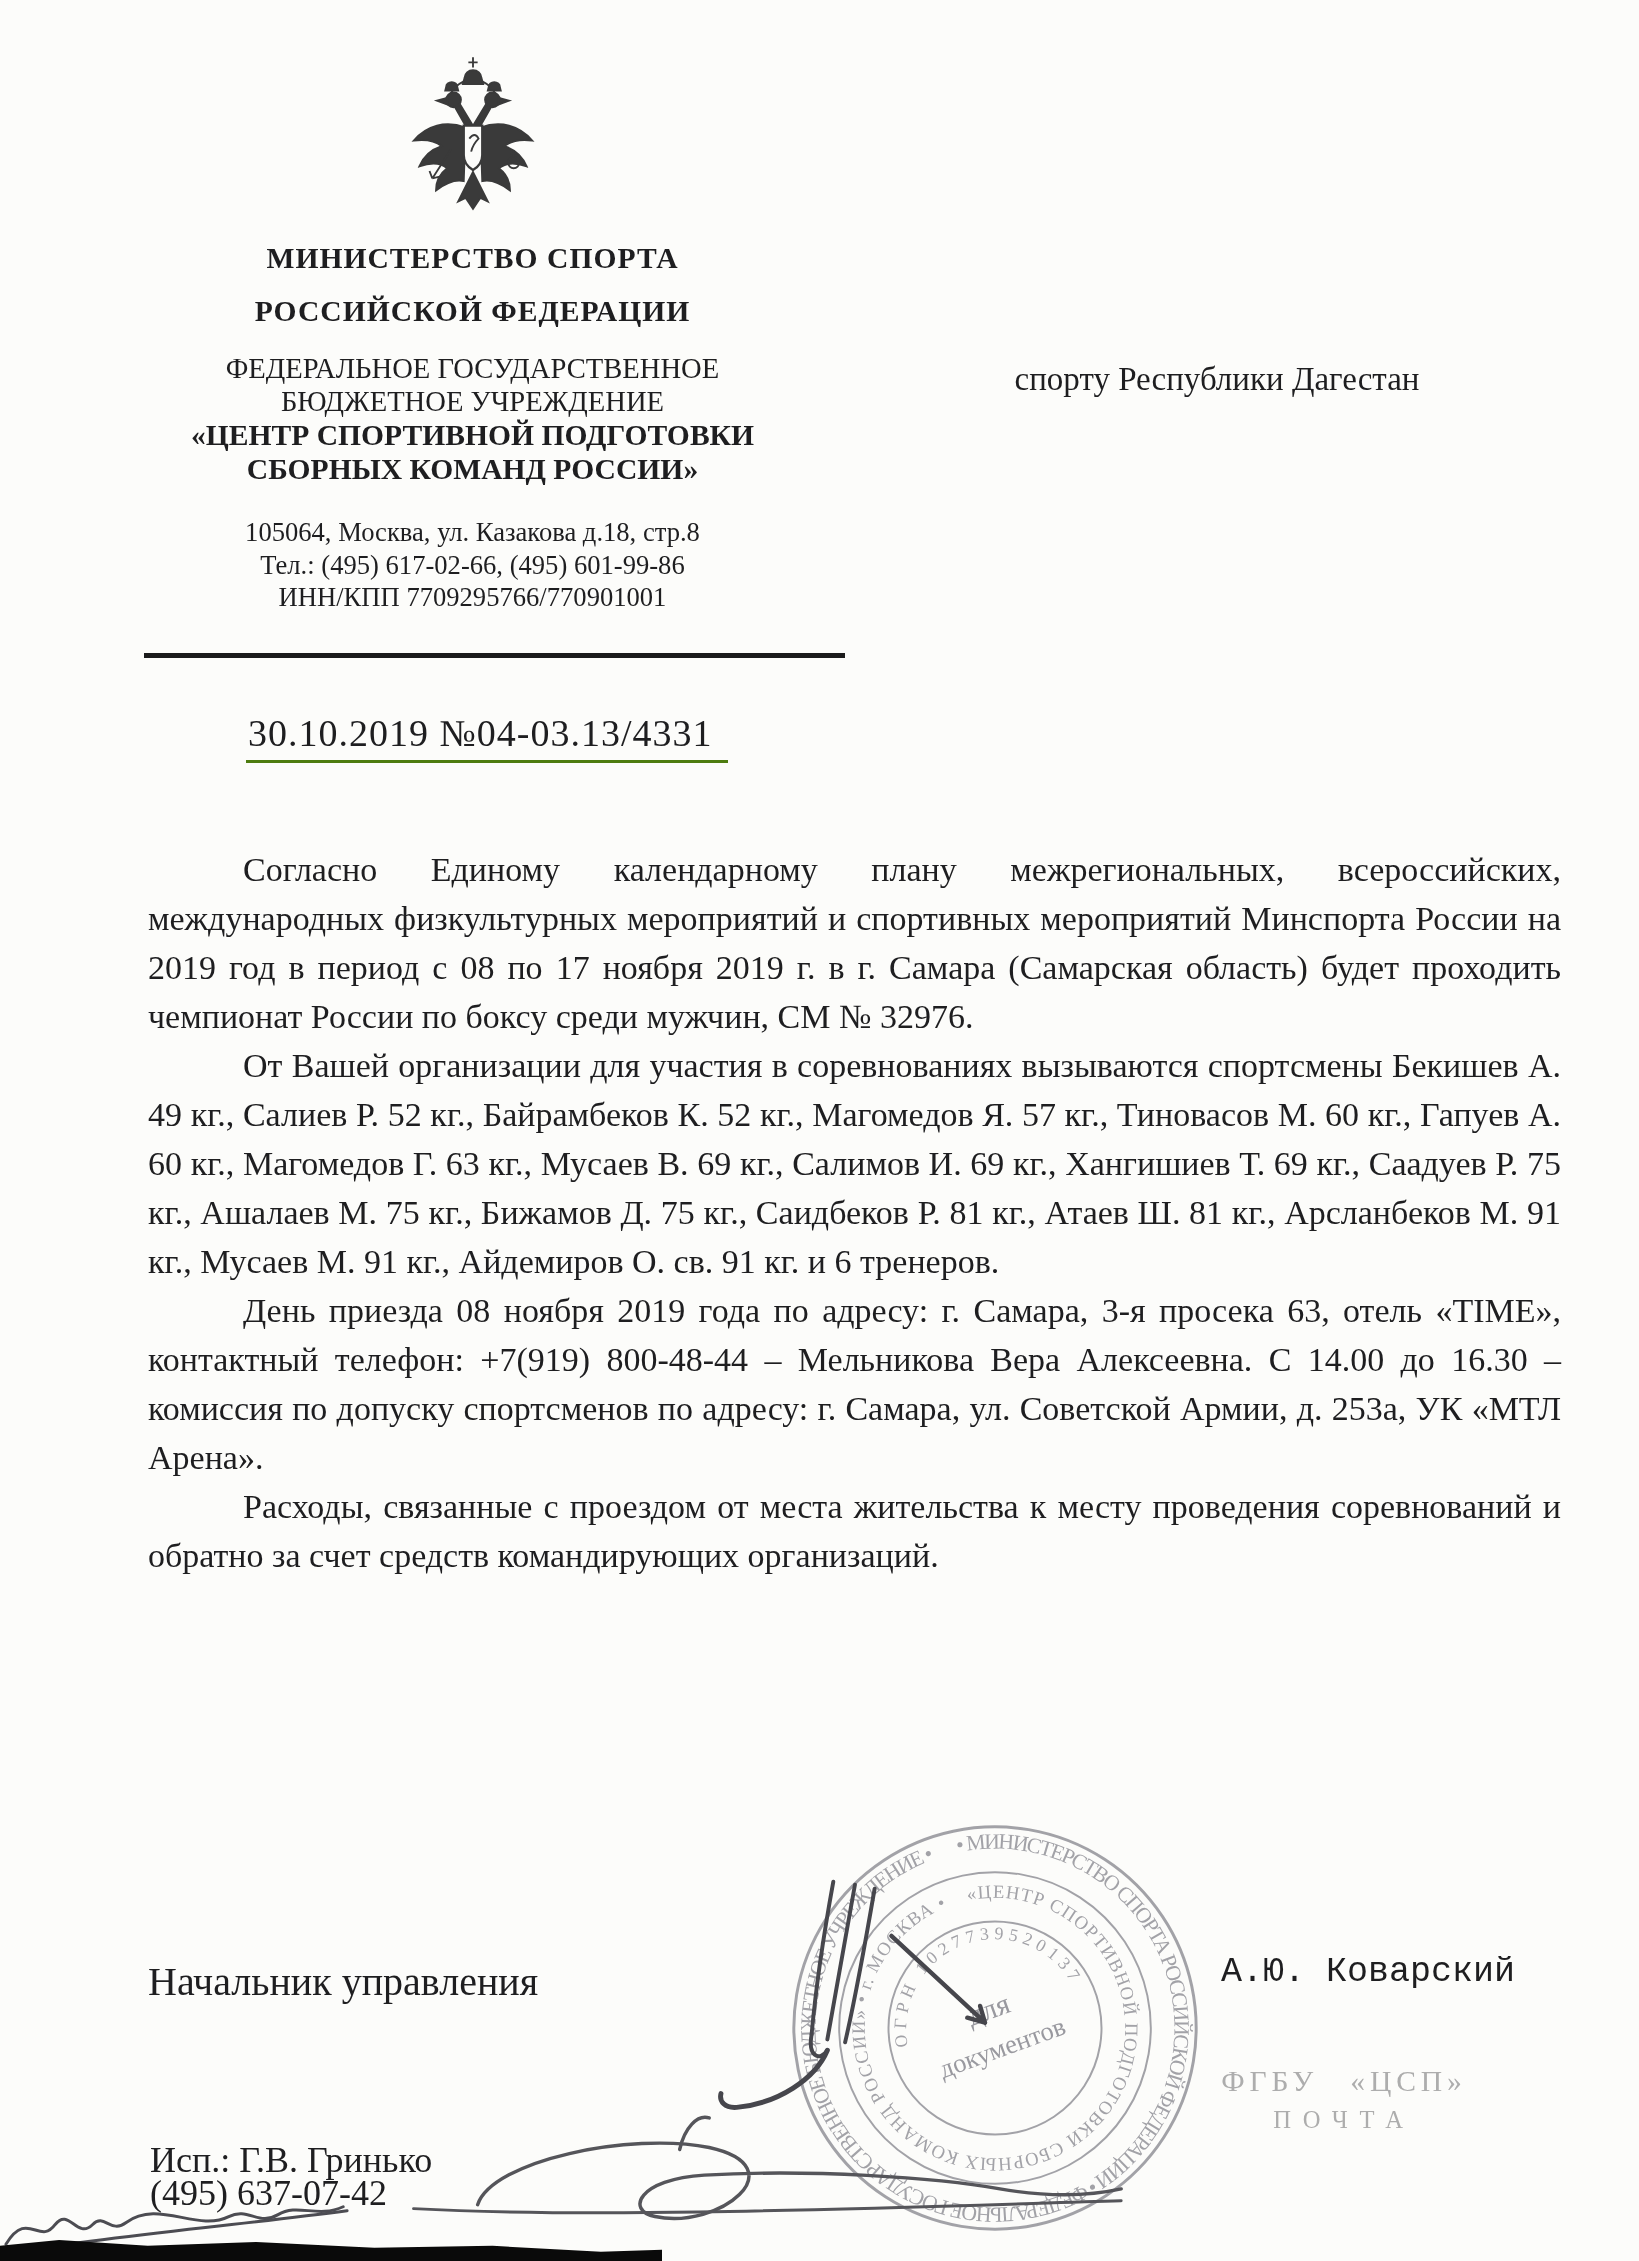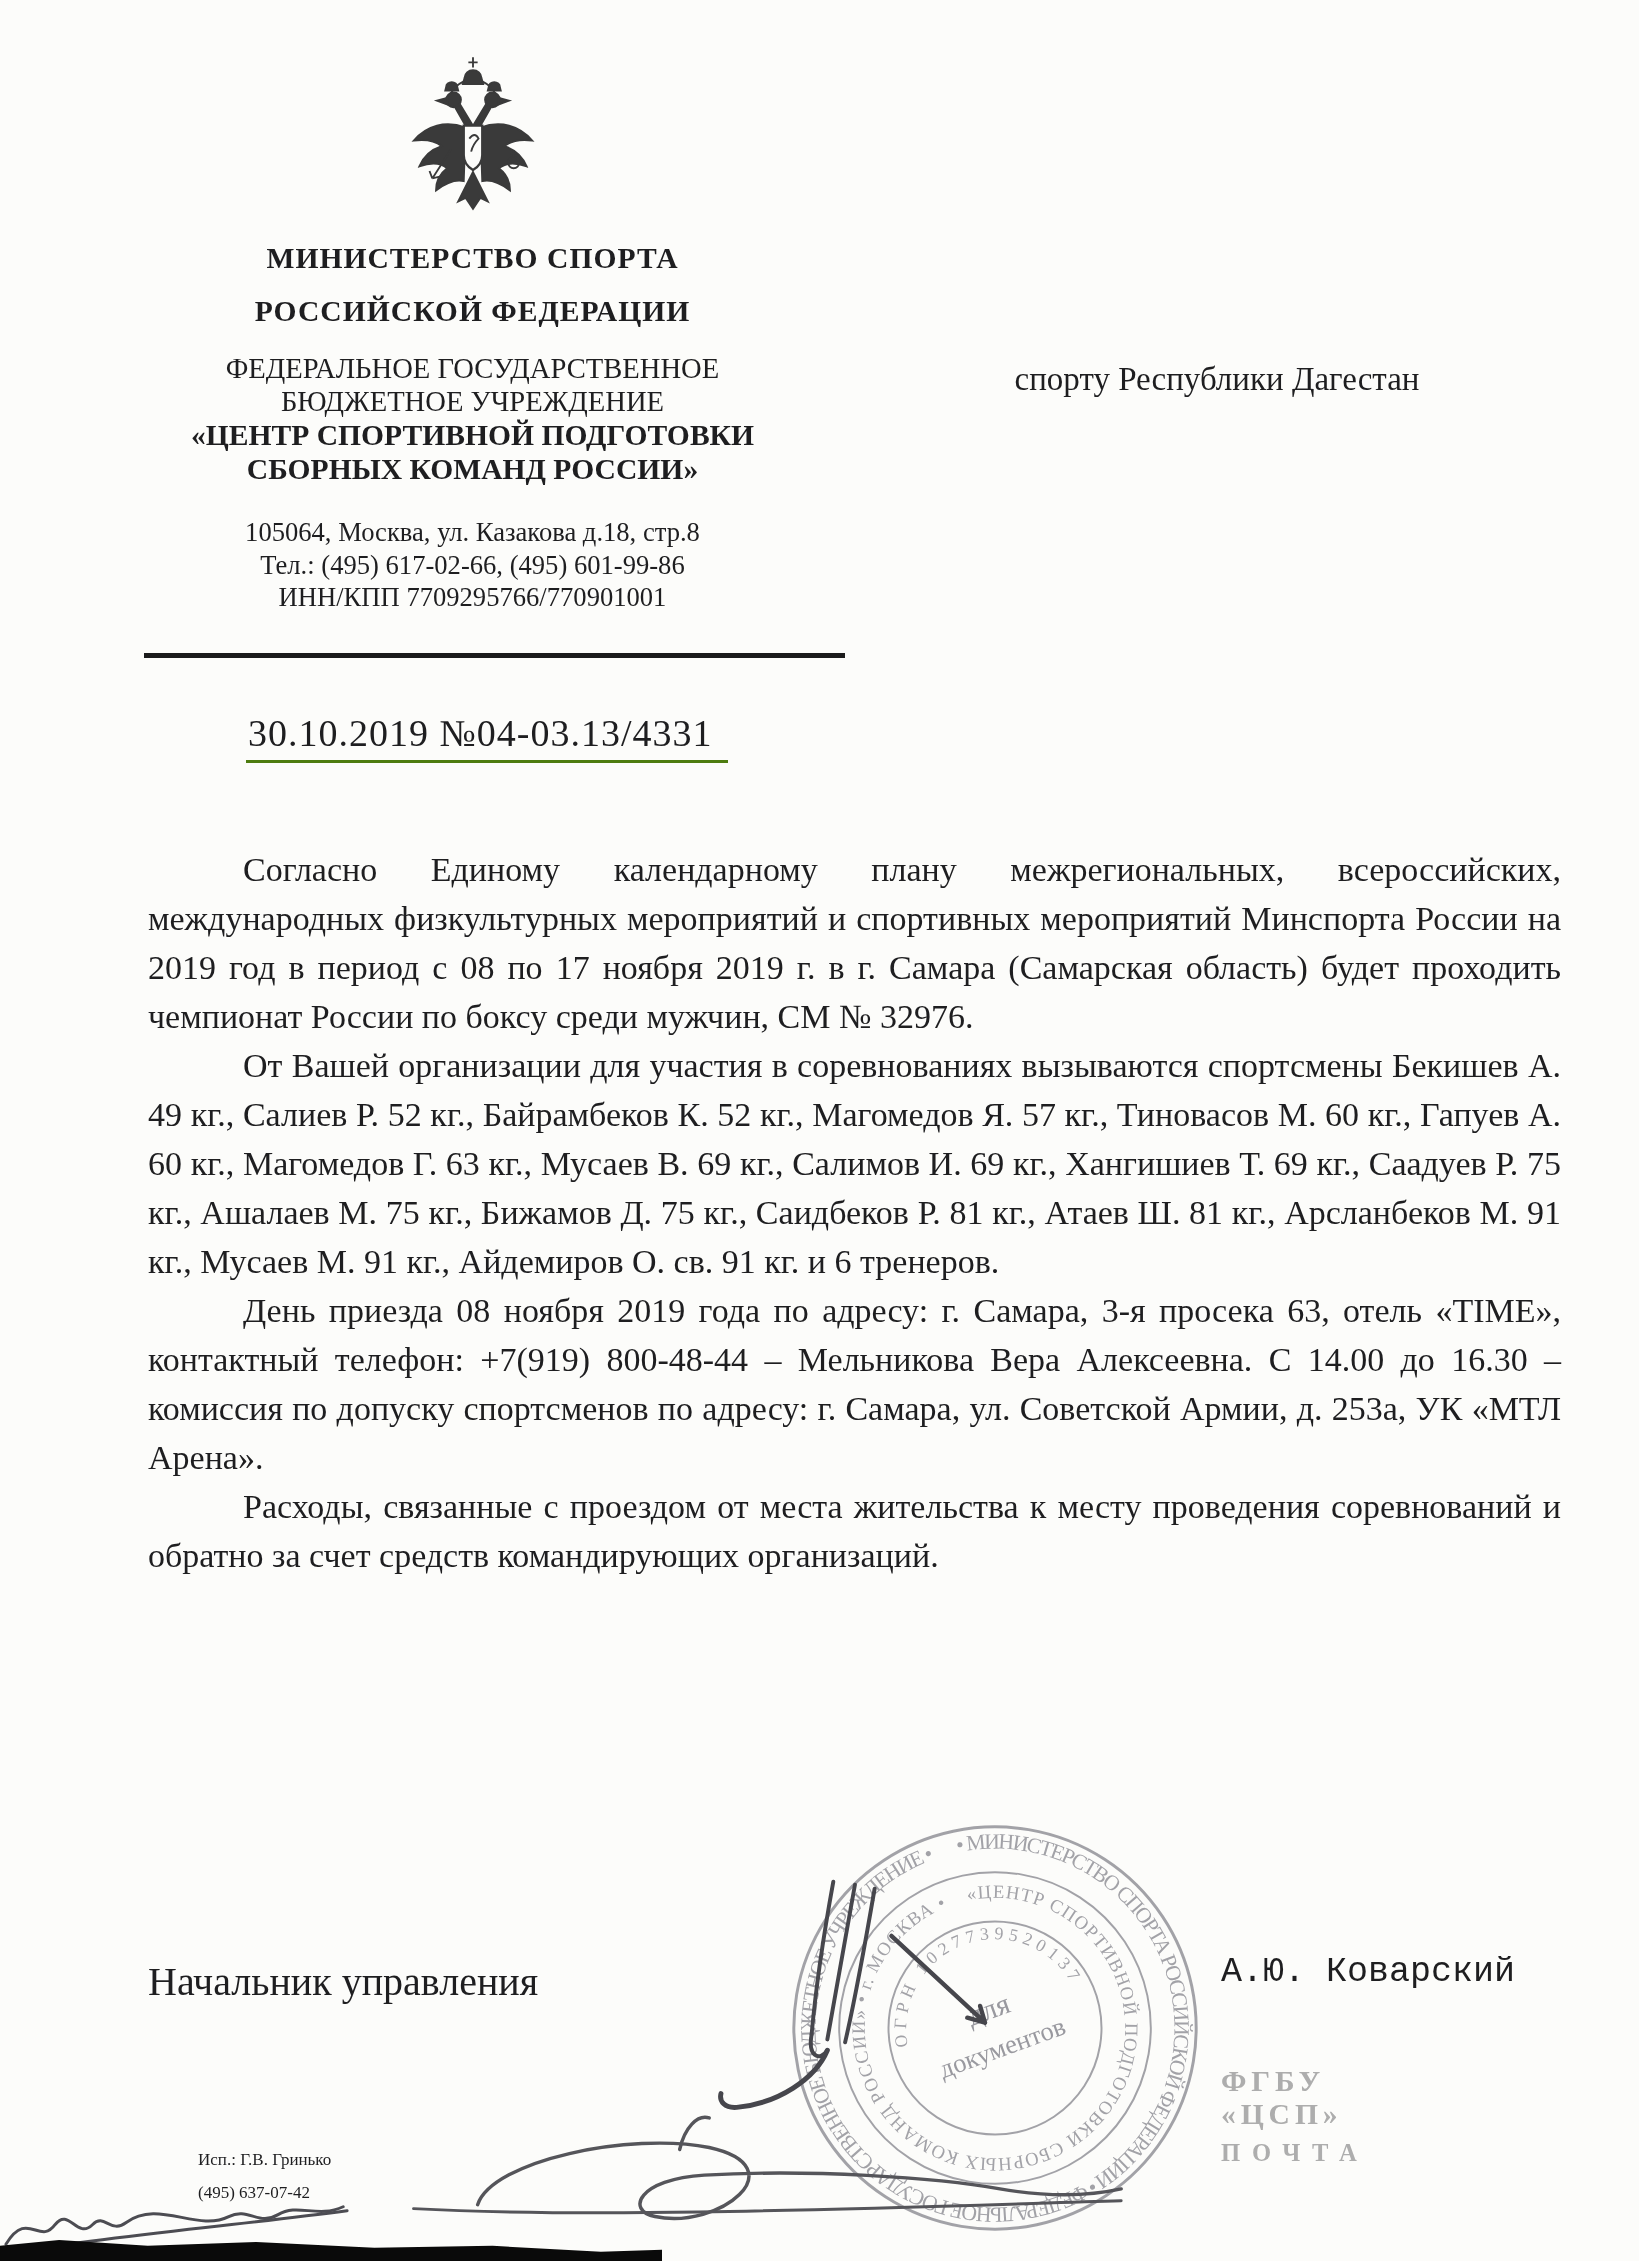--- a/index.html
+++ b/index.html
@@ -27,27 +27,27 @@
   }
   
   .body-text { position:absolute; left:148px; top:845px; width:1413px; font-size:34px; line-height:49px; text-align:justify; }
   .body-text p { text-indent:95px; margin:0; }
   
   .sig-title { position:absolute; left:148px; top:1958px; font-size:40px; }
   .sig-name  { position:absolute; left:1221px; top:1952px; font-size:35px;font-family:Liberation Mono, monospace; }
   
   .round-stamp { position:absolute; left:783px; top:1815px; width:424px; height:426px; opacity:.82; }
   .mail-stamp {
-    position:absolute; left:1221px; top:2065px; width:246px; 
-    color:#a5a5a5; font-weight:bold; opacity:.9;
+    position:absolute; left:1221px; top:2065px; width:246px; text-align:center;
+    color:#a5a5a5; font-weight:normal; opacity:.9;
   }
   .mail-stamp .l1 { font-size:29.6px; letter-spacing:4.9px; word-spacing:19.7px; }
   .mail-stamp .l2 { font-size:24.6px; letter-spacing:11.8px; margin-top:7.9px; }
   
-  .footer { position:absolute; left:150px; top:2144px; font-size:17px; line-height:32.5px;margin-left:48px; }
+  .footer { position:absolute; left:150px; top:2144px; font-size:36px; line-height:32.5px; }
   
   .sig1 { position:absolute; left:717px; top:1867px; width:335px; height:266px; }
   .sig2 { position:absolute; left:384px; top:2106px; width:749px; height:156px; }
   .sig3 { position:absolute; left:0;   top:2185px; width:355px; height:77px; }
   .scan-edge { position:absolute; left:0; bottom:0; width:662px; height:25.6px; display:block; }
 </style>
 </head>
 <body>
 
 <div class="page">

